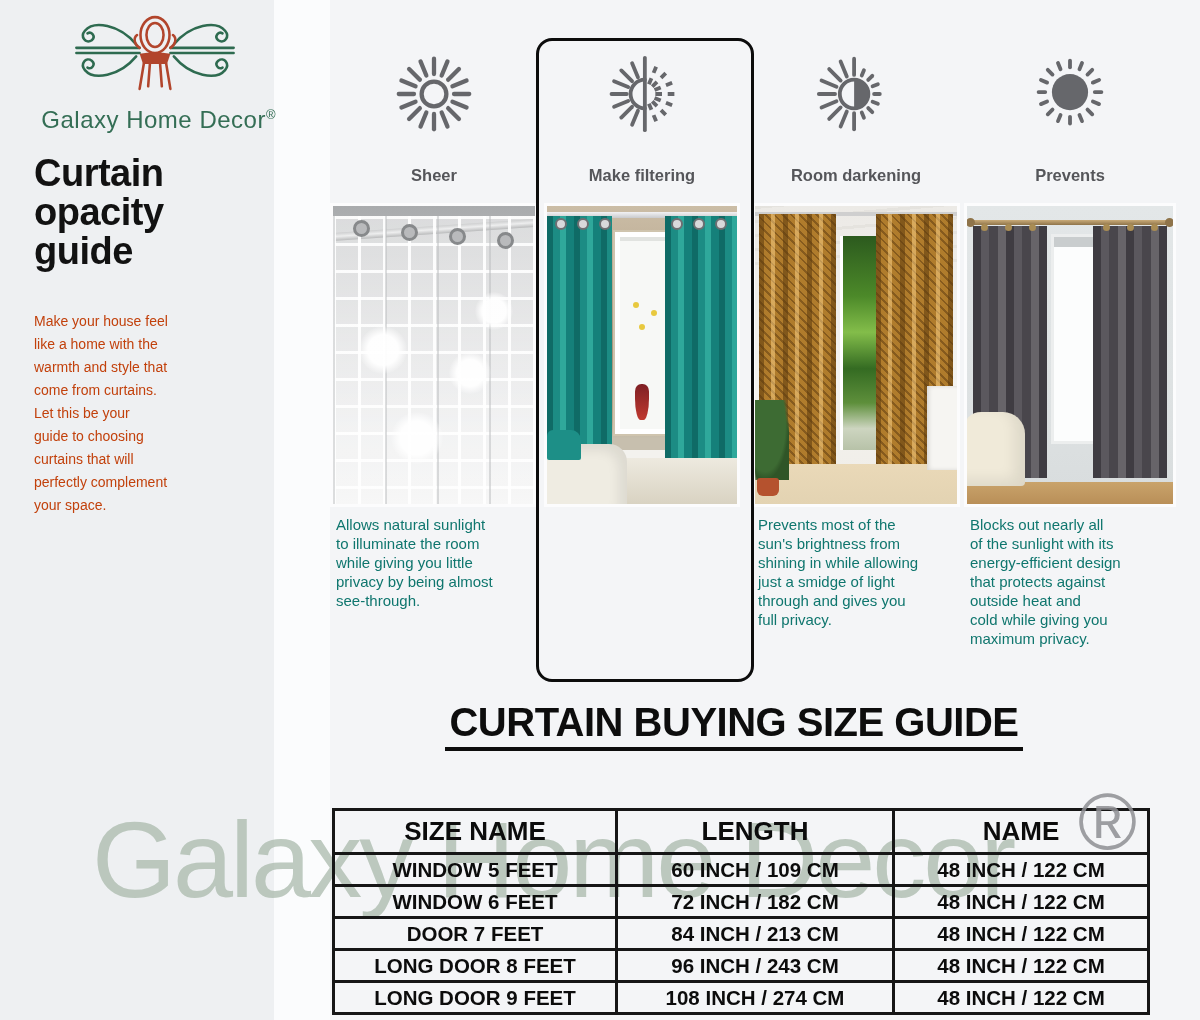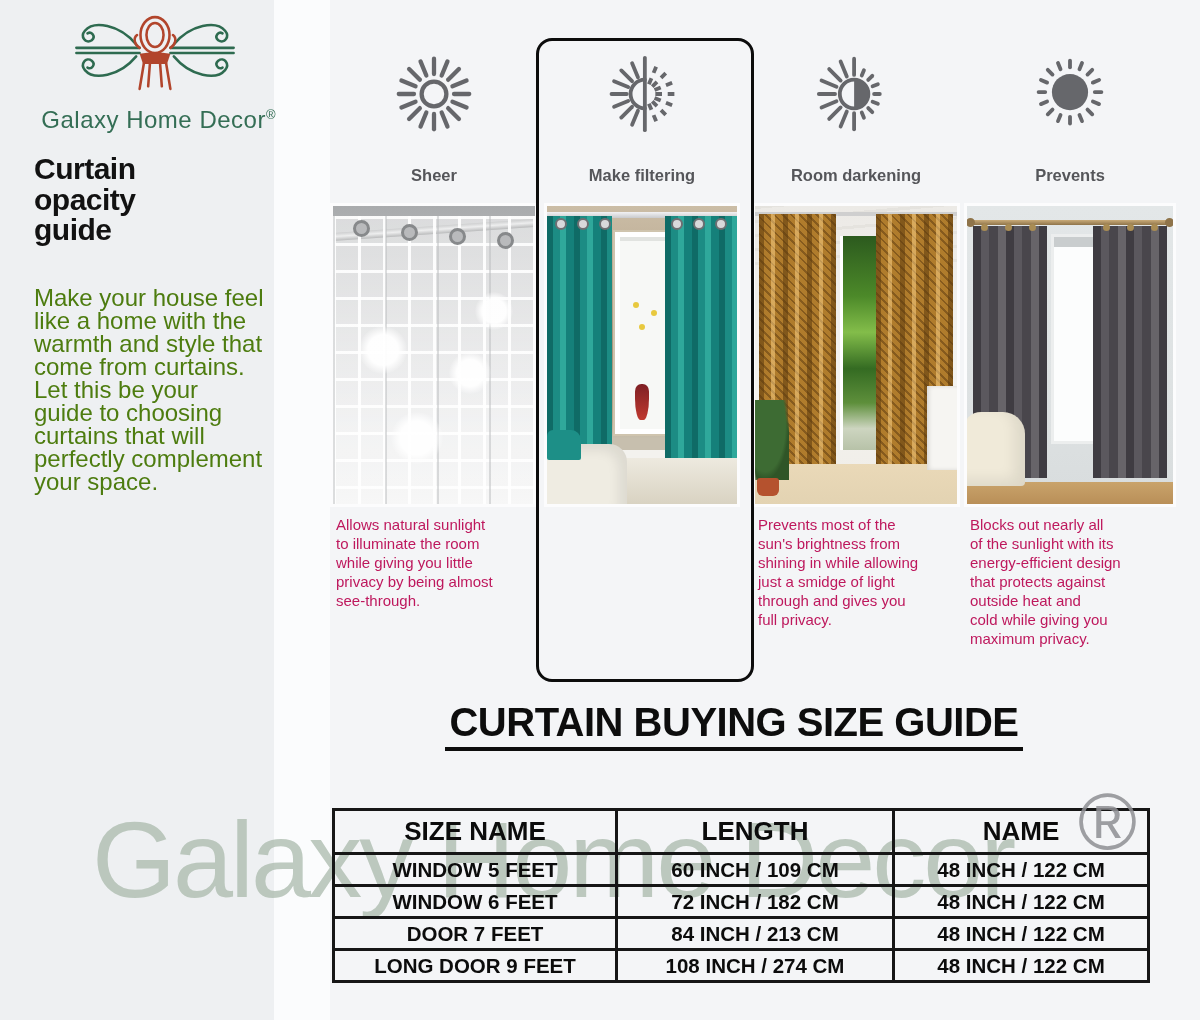--- a/index.html
+++ b/index.html
@@ -6,30 +6,30 @@
   body { font-family:"Liberation Sans", sans-serif; }
   .page { position:relative; width:1200px; height:1020px; background:#eef0f2; overflow:hidden; }
   .right-bg { position:absolute; left:330px; top:0; right:0; height:100%; background:#f4f5f7; }
   .white-strip { position:absolute; left:274px; top:0; width:56px; height:100%; background:#fbfcfd; }
 
   
   .left-panel { position:absolute; left:34px; top:8px; width:242px; }
   .logo { display:block; margin:0 auto; }
   .brand-line { text-align:right; color:#346e55; font-size:24px; letter-spacing:.5px; margin-top:8px; }
   .brand-line sup { font-size:13px; }
-  .opacity-title { margin-top:20px; font-size:30px; font-weight:bold; color:#121212; line-height:1.02; white-space:pre-line; letter-spacing:-.5px; }
-  .intro { margin-top:40px; font-size:24px; color:#4d7c0f; line-height:23px; white-space:pre-line; }
+  .opacity-title { margin-top:20px; font-size:38px; font-weight:bold; color:#121212; line-height:1.02; white-space:pre-line; letter-spacing:-.5px; }
+  .intro { margin-top:40px; font-size:14px; color:#c2410c; line-height:23px; white-space:pre-line; }
 
   
   .col { position:absolute; top:30px; width:212px; height:660px; }
   .icon-wrap { height:104px; padding-top:24px; display:flex; align-items:flex-start; justify-content:center; }
   .col-label { text-align:center; font-weight:bold; font-size:16.5px; color:#55565a; margin-top:8px; }
   .pimg { position:relative; margin:18px auto 0; height:304px; width:208px; border:3px solid #fcfcfd; box-sizing:border-box; overflow:hidden; }
   .pimg > div { position:absolute; }
-  .col-desc { margin-top:8px; padding:0 8px; font-size:15px; line-height:19px; color:#be185d; white-space:pre-line; }
+  .col-desc { margin-top:8px; padding:0 8px; font-size:15px; line-height:19px; color:#0f766e; white-space:pre-line; }
   .highlight { position:absolute; left:536px; top:38px; width:212px; height:638px; border:3px solid #0c0c0c; border-radius:16px; pointer-events:none; }
 
   
   .sh-bg { inset:0; background:linear-gradient(180deg,#a9abad,#c8c9cb 40%,#e2e3e4 75%,#ececec); }
   .sh-rod { left:-6px; right:-6px; top:20px; height:8px; background:linear-gradient(180deg,#8e9092,#d6d7d8 45%,#606264); transform:rotate(-4deg); border-radius:4px; }
   .sh-lace { left:0; right:0; top:10px; bottom:0; background:
       repeating-linear-gradient(90deg, rgba(186,188,190,.5) 0 2px, rgba(0,0,0,0) 2px 52px),
       repeating-linear-gradient(90deg, rgba(255,255,255,.95) 0 3px, rgba(255,255,255,.38) 3px 25px),
       repeating-linear-gradient(180deg, rgba(255,255,255,.92) 0 3px, rgba(255,255,255,.30) 3px 27px); }
   .sh-gr { width:11px; height:11px; border-radius:50%; background:#b9babc; border:3px solid #87898b; }
@@ -358,20 +358,25 @@
         <td>WINDOW 6 FEET</td>
         <td>72 INCH / 182 CM</td>
         <td>48 INCH / 122 CM</td>
       </tr>
       <tr>
         <td>DOOR 7 FEET</td>
         <td>84 INCH / 213 CM</td>
         <td>48 INCH / 122 CM</td>
       </tr>
       <tr>
+        <td>LONG DOOR 8 FEET</td>
+        <td>96 INCH / 243 CM</td>
+        <td>48 INCH / 122 CM</td>
+      </tr>
+      <tr>
         <td>LONG DOOR 9 FEET</td>
         <td>108 INCH / 274 CM</td>
         <td>48 INCH / 122 CM</td>
       </tr>
     </tbody>
   </table>
 
   <div class="reg-mark">®</div>
 </div>
 

